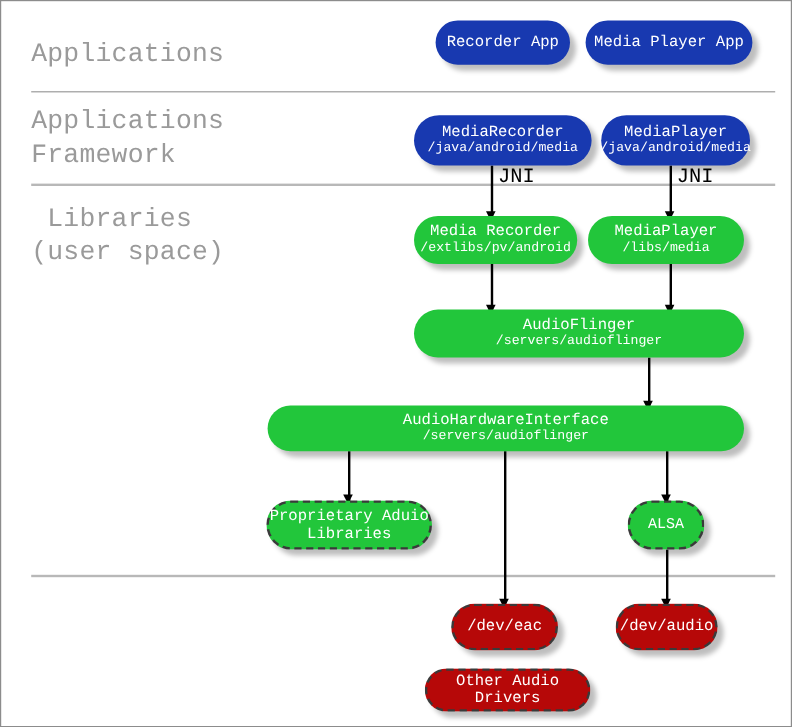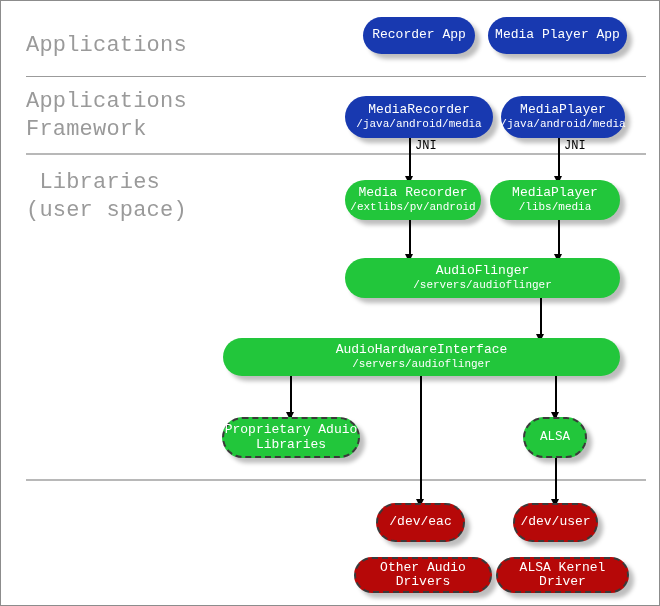--- a/index.html
+++ b/index.html
@@ -83,21 +83,21 @@
     position: absolute;
     width: 0;
     height: 0;
     border-left: 4.5px solid transparent;
     border-right: 4.5px solid transparent;
     border-top: 8px solid #000000;
     z-index: 3;
   }
   .jni-label {
     position: absolute;
-    font-size: 12px;
+    font-size: 17px;
     color: #000000;
     z-index: 4;
   }
 </style>
 </head>
 <body>
 
 <div id="canvas">
 
   <div class="divider" style="top:75px;"></div>
@@ -187,24 +187,21 @@
 
   <div class="node green dashed small" style="left:522px; top:416px; width:64px; height:41px;">
     <div class="title">ALSA</div>
   </div>
 
   <div class="node red dashed" style="left:375px; top:502px; width:89px; height:39px;">
     <div class="title">/dev/eac</div>
   </div>
 
   <div class="node red dashed" style="left:512px; top:502px; width:85px; height:39px;">
-    <div class="title">/dev/user</div>
+    <div class="title">/dev/audio</div>
   </div>
 
   <div class="node red dashed" style="left:353px; top:556px; width:138px; height:36px;">
     <div class="title">Other Audio Drivers</div>
   </div>
 
-  <div class="node red dashed" style="left:495px; top:556px; width:133px; height:36px;">
-    <div class="title">ALSA Kernel Driver</div>
-  </div>
 
 </div>
 
 </body></html>

